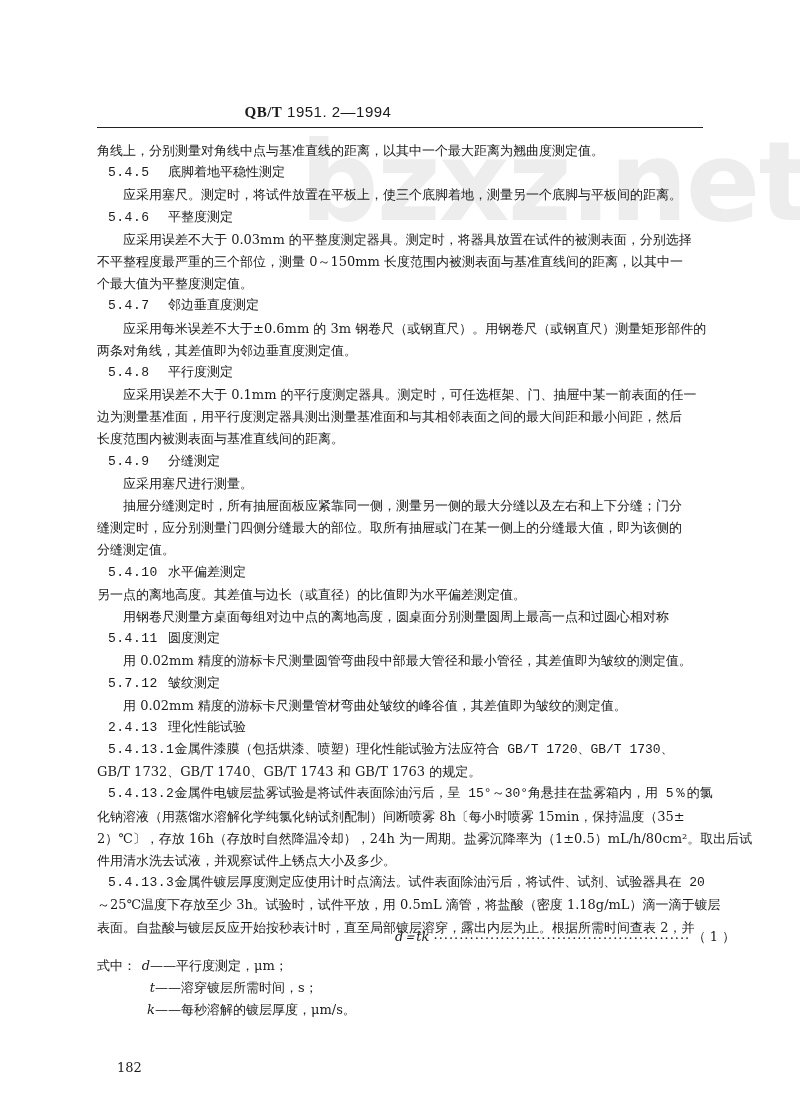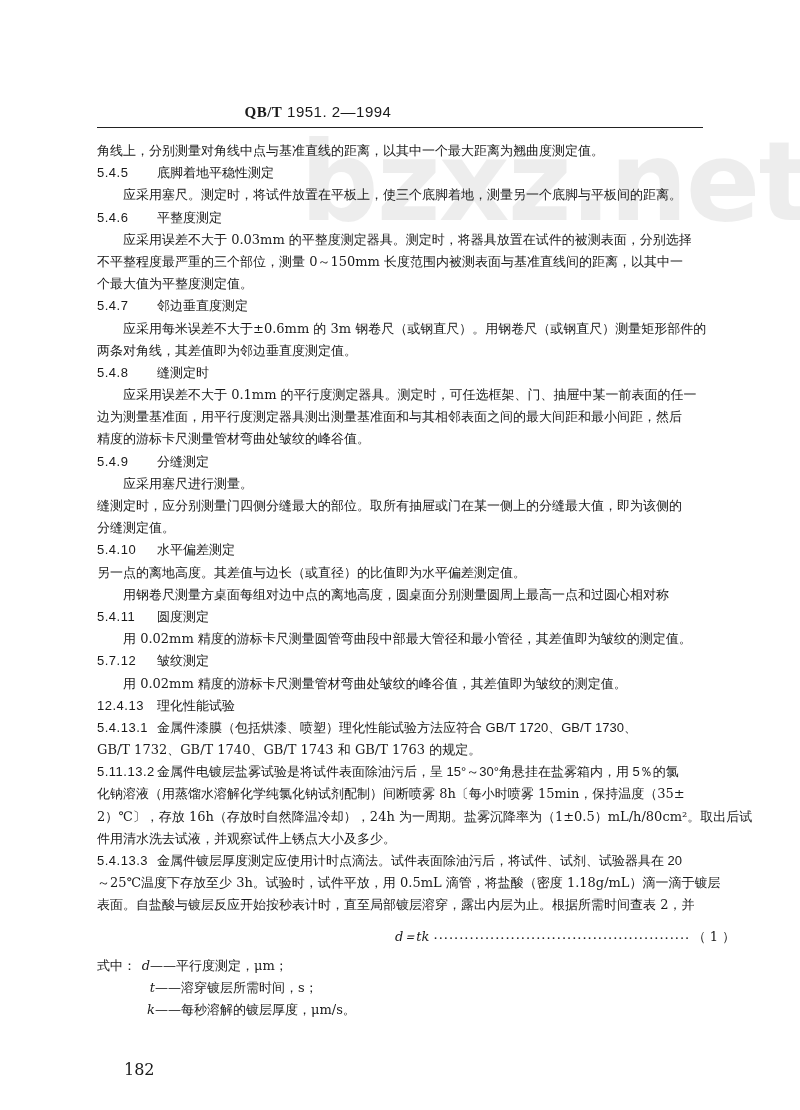--- a/index.html
+++ b/index.html
@@ -7,31 +7,31 @@
          font-family: "DejaVu Serif", "Liberation Serif", serif; color: #1a1a1a; }
   .page { position: absolute; left: 0; top: 0; width: 800px; height: 1110px; }
   .header-title { position: absolute; top: 103px; left: 0; width: 636px; text-align: center;
                   font-family: "Liberation Sans", "DejaVu Sans", sans-serif; font-size: 15px; letter-spacing: 0.5px; }
   .header-title .std-code { font-weight: bold; font-family: "Liberation Serif", serif; }
   .header-rule { position: absolute; top: 127px; left: 97px; width: 606px; height: 1px; background: #222; }
   .watermark { position: absolute; left: 300px; top: 118px; font-family: "DejaVu Sans", sans-serif;
                font-size: 110px; font-weight: bold; color: rgba(0,0,0,0.07); letter-spacing: -2px; }
   .content { position: absolute; left: 97px; top: 140px; width: 606px; font-size: 13px; line-height: 22.2px; }
   .line { white-space: nowrap; height: 22.2px; }
-  .heading { font-family: Liberation Sans, sans-serif; }
+  .heading { font-family: Liberation Mono, monospace; margin-left: 11px; }
   .heading .num { display: inline-block; min-width: 60px; font-size: 13px; letter-spacing: 0.5px; }
   .indent { padding-left: 26px; }
   .formula { position: absolute; left: 395px; top: 928px; width: 306px; font-size: 13px; white-space: nowrap; }
   .formula .expr { font-style: italic; }
   .formula .dots { display: inline-block; width: 255px; overflow: hidden; vertical-align: bottom; letter-spacing: 1px; }
   .where { position: absolute; left: 97px; top: 955px; font-size: 13px; line-height: 22px; }
   .where .var { font-style: italic; display: inline-block; width: 14px; text-align: right; }
   .where .row { white-space: nowrap; }
   .where .pad { padding-left: 44px; }
-  .page-number { position: absolute; left: 124px; top: 1060px; font-size: 16px; }
+  .page-number { position: absolute; left: 117px; top: 1060px; font-size: 13px; }
 </style>
 </head>
 <body>
 
 <div class="page">
   <div class="watermark">bzxz.net</div>
 
   <div class="header-title">
     <span class="std-code">QB/T</span>
     <span>1951. 2—1994</span>
@@ -42,39 +42,40 @@
       <div class="line">角线上，分别测量对角线中点与基准直线的距离，以其中一个最大距离为翘曲度测定值。</div>
       <div class="line heading"><span class="num">5.4.5</span><span>底脚着地平稳性测定</span></div>
       <div class="line indent">应采用塞尺。测定时，将试件放置在平板上，使三个底脚着地，测量另一个底脚与平板间的距离。</div>
       <div class="line heading"><span class="num">5.4.6</span><span>平整度测定</span></div>
       <div class="line indent">应采用误差不大于 0.03mm 的平整度测定器具。测定时，将器具放置在试件的被测表面，分别选择</div>
       <div class="line">不平整程度最严重的三个部位，测量 0～150mm 长度范围内被测表面与基准直线间的距离，以其中一</div>
       <div class="line">个最大值为平整度测定值。</div>
       <div class="line heading"><span class="num">5.4.7</span><span>邻边垂直度测定</span></div>
       <div class="line indent">应采用每米误差不大于±0.6mm 的 3m 钢卷尺（或钢直尺）。用钢卷尺（或钢直尺）测量矩形部件的</div>
       <div class="line">两条对角线，其差值即为邻边垂直度测定值。</div>
-      <div class="line heading"><span class="num">5.4.8</span><span>缝测定时</span></div>
+      <div class="line heading"><span class="num">5.4.8</span><span>平行度测定</span></div>
       <div class="line indent">应采用误差不大于 0.1mm 的平行度测定器具。测定时，可任选框架、门、抽屉中某一前表面的任一</div>
       <div class="line">边为测量基准面，用平行度测定器具测出测量基准面和与其相邻表面之间的最大间距和最小间距，然后</div>
-      <div class="line">精度的游标卡尺测量管材弯曲处皱纹的峰谷值。</div>
+      <div class="line">长度范围内被测表面与基准直线间的距离。</div>
       <div class="line heading"><span class="num">5.4.9</span><span>分缝测定</span></div>
       <div class="line indent">应采用塞尺进行测量。</div>
+      <div class="line indent">抽屉分缝测定时，所有抽屉面板应紧靠同一侧，测量另一侧的最大分缝以及左右和上下分缝；门分</div>
       <div class="line">缝测定时，应分别测量门四侧分缝最大的部位。取所有抽屉或门在某一侧上的分缝最大值，即为该侧的</div>
       <div class="line">分缝测定值。</div>
       <div class="line heading"><span class="num">5.4.10</span><span>水平偏差测定</span></div>
       <div class="line">另一点的离地高度。其差值与边长（或直径）的比值即为水平偏差测定值。</div>
       <div class="line indent">用钢卷尺测量方桌面每组对边中点的离地高度，圆桌面分别测量圆周上最高一点和过圆心相对称</div>
       <div class="line heading"><span class="num">5.4.11</span><span>圆度测定</span></div>
       <div class="line indent">用 0.02mm 精度的游标卡尺测量圆管弯曲段中部最大管径和最小管径，其差值即为皱纹的测定值。</div>
       <div class="line heading"><span class="num">5.7.12</span><span>皱纹测定</span></div>
       <div class="line indent">用 0.02mm 精度的游标卡尺测量管材弯曲处皱纹的峰谷值，其差值即为皱纹的测定值。</div>
-      <div class="line heading"><span class="num">12.4.13</span><span>理化性能试验</span></div>
+      <div class="line heading"><span class="num">2.4.13</span><span>理化性能试验</span></div>
       <div class="line heading"><span class="num">5.4.13.1</span><span>金属件漆膜（包括烘漆、喷塑）理化性能试验方法应符合 GB/T 1720、GB/T 1730、</span></div>
       <div class="line">GB/T 1732、GB/T 1740、GB/T 1743 和 GB/T 1763 的规定。</div>
-      <div class="line heading"><span class="num">5.11.13.2</span><span>金属件电镀层盐雾试验是将试件表面除油污后，呈 15°～30°角悬挂在盐雾箱内，用 5％的氯</span></div>
+      <div class="line heading"><span class="num">5.4.13.2</span><span>金属件电镀层盐雾试验是将试件表面除油污后，呈 15°～30°角悬挂在盐雾箱内，用 5％的氯</span></div>
       <div class="line">化钠溶液（用蒸馏水溶解化学纯氯化钠试剂配制）间断喷雾 8h〔每小时喷雾 15min，保持温度（35±</div>
       <div class="line">2）℃〕，存放 16h（存放时自然降温冷却），24h 为一周期。盐雾沉降率为（1±0.5）mL/h/80cm²。取出后试</div>
       <div class="line">件用清水洗去试液，并观察试件上锈点大小及多少。</div>
       <div class="line heading"><span class="num">5.4.13.3</span><span>金属件镀层厚度测定应使用计时点滴法。试件表面除油污后，将试件、试剂、试验器具在 20</span></div>
       <div class="line">～25℃温度下存放至少 3h。试验时，试件平放，用 0.5mL 滴管，将盐酸（密度 1.18g/mL）滴一滴于镀层</div>
       <div class="line">表面。自盐酸与镀层反应开始按秒表计时，直至局部镀层溶穿，露出内层为止。根据所需时间查表 2，并</div>
     </div>
 
   <div class="formula">
     <span class="expr">d＝tk</span>

